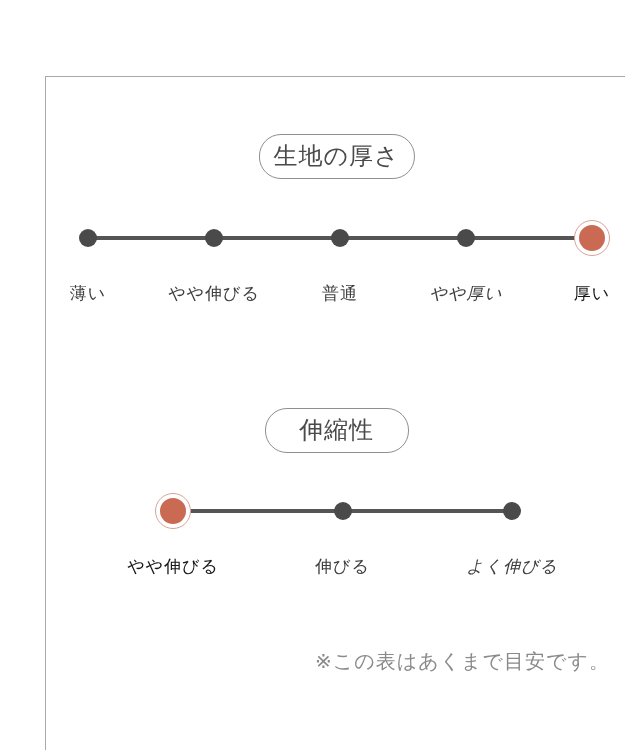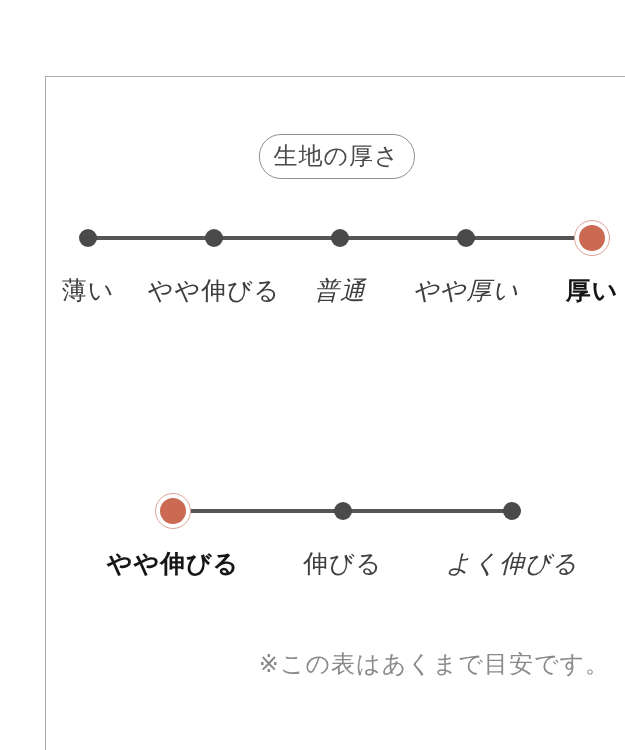--- a/index.html
+++ b/index.html
@@ -14,50 +14,53 @@
         letter-spacing:1px;white-space:nowrap;background:#fff;}
   .track{position:absolute;}
   .tline{position:absolute;left:0;right:0;top:-2px;height:4px;
          background:var(--line,#555555);border-radius:2px;}
   .dot{position:absolute;top:0;width:18px;height:18px;
        background:var(--dot,#4a4a4a);border-radius:50%;transform:translate(-50%,-50%);}
   .dot.selected{width:26px;height:26px;background:var(--accent,#cb6a53);}
   .ring{position:absolute;top:0;width:36px;height:36px;box-sizing:border-box;
         border:1px solid var(--ring,#d8a294);background:#fff;border-radius:50%;
         transform:translate(-50%,-50%);}
-  .slabel{position:absolute;top:36px;transform:translateX(-50%);
-          font-size:25px;color:var(--text,#3f3f3f);white-space:nowrap;letter-spacing:1px;}
-  .slabel.selected{font-weight:bold;color:var(--selected-text,#161616);}
-  .note{position:absolute;right:15px;top:648px;font-size:24px;
+  .slabel{position:absolute;top:44px;transform:translateX(-50%);
+          font-size:17px;color:var(--text,#3f3f3f);white-space:nowrap;letter-spacing:1px;}
+  .slabel.selected{font-weight:normal;color:var(--selected-text,#161616);}
+  .note{position:absolute;right:15px;top:648px;font-size:20px;
         color:var(--note-text,#8a8a8a);letter-spacing:1px;white-space:nowrap;}
 </style>
 </head>
 <body>
 
 <div class="canvas">
   <div class="frame">
 
     <div class="pill" style="top:57px">
       <span>生地の厚さ</span>
     </div>
     <div class="track" style="left:42px;top:161px;width:504px">
         <div class="tline"></div>
         <div class="dot" style="left: 0%;"></div>
         <div class="slabel" style="left: 0%;">薄い</div>
         <div class="dot" style="left: 25%;"></div>
         <div class="slabel" style="left: 25%;">やや伸びる</div>
         <div class="dot" style="left: 50%;"></div>
-        <div class="slabel" style="left: 50%; font-style: italic;">普通</div>
+        <div class="slabel" style="left: 50%;">普通</div>
         <div class="dot" style="left: 75%;"></div>
         <div class="slabel" style="left: 75%; font-style: italic;">やや厚い</div>
         <div class="ring" style="left: 100%;"></div>
         <div class="dot selected" style="left: 100%;"></div>
         <div class="slabel selected" style="left: 100%;">厚い</div>
       </div>
 
+    <div class="pill" style="top:331px">
+      <span>伸縮性</span>
+    </div>
     <div class="track" style="left:127px;top:434px;width:339px">
         <div class="tline"></div>
         <div class="ring" style="left: 0%;"></div>
         <div class="dot selected" style="left: 0%;"></div>
         <div class="slabel selected" style="left: 0%;">やや伸びる</div>
         <div class="dot" style="left: 50%;"></div>
         <div class="slabel" style="left: 50%;">伸びる</div>
         <div class="dot" style="left: 100%;"></div>
         <div class="slabel" style="left: 100%; font-style: italic;">よく伸びる</div>
       </div>

